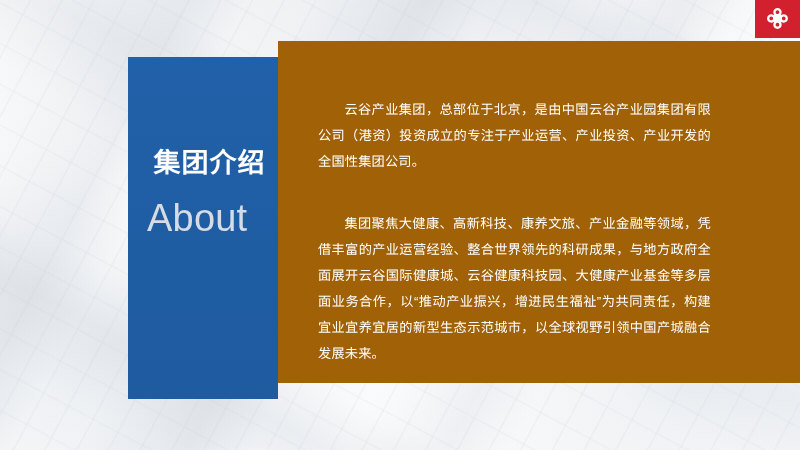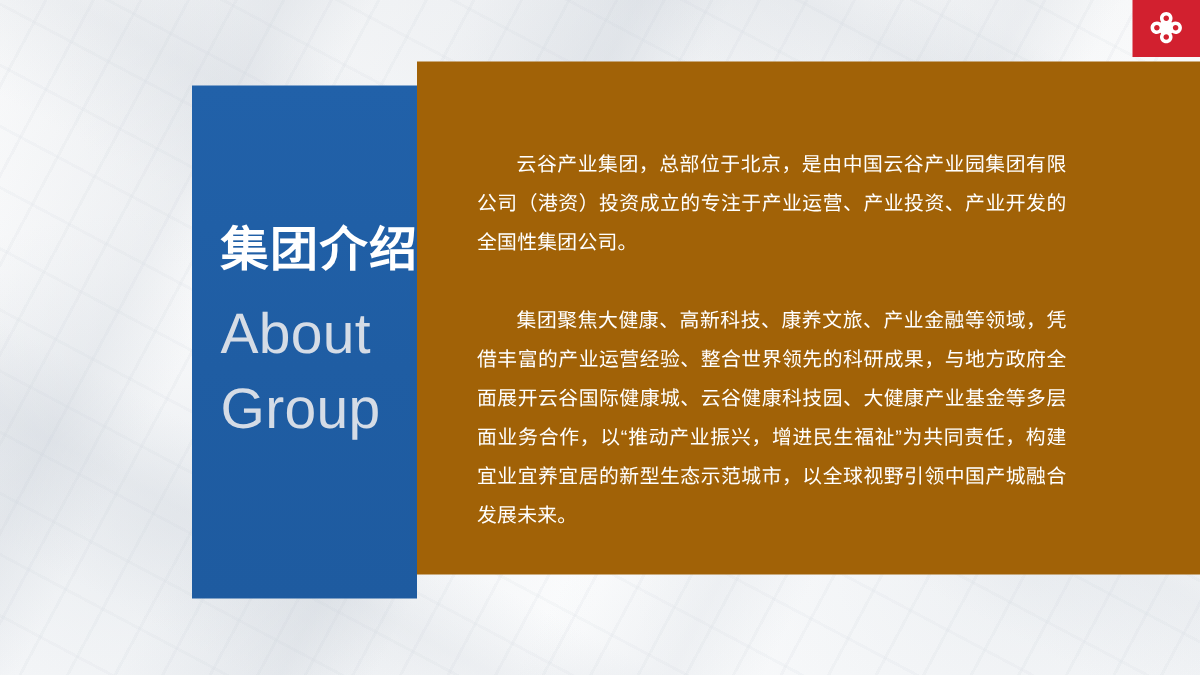--- a/index.html
+++ b/index.html
@@ -83,21 +83,21 @@
     background: linear-gradient(180deg, #2161a9 0%, #1f5da3 55%, #1e5ba0 100%);
   }
   .panel-blue-inner {
     position: absolute;
     left: 19px;
     top: 92px;
     right: 6px;
   }
   .title-cn {
     color: #ffffff;
-    font-size: 32px;
+    font-size: 27px;
     font-weight: bold;
     letter-spacing: 1px;
     line-height: 1.1;
     white-space: nowrap;
     text-align: center;
   }
   .title-en {
     margin-top: 14px;
     color: #d5dce6;
     font-size: 38px;
@@ -124,21 +124,21 @@
   .para {
     color: #ffffff;
     font-size: 13.2px;
     line-height: 26px;
     text-indent: 2em;
     text-align: justify;
     text-justify: inter-ideograph;
     letter-spacing: 0.2px;
     margin: 0;
   }
-  .para + .para { margin-top: 26px; }
+  .para + .para { margin-top: 36px; }
 </style>
 </head>
 <body>
 
 <div class="slide">
 
   <div class="bg-texture"></div>
 
   <div class="logo-tile">
     <svg width="25" height="25" viewBox="0 0 100 100" aria-hidden="true">
@@ -147,21 +147,20 @@
         <path d="M50 33.5c-6.8 0-12.3 5.5-12.3 12.3S43.2 58.1 50 58.1s12.3-5.5 12.3-12.3S56.8 33.5 50 33.5zm0 6.2a6.1 6.1 0 1 1 0 12.2 6.1 6.1 0 0 1 0-12.2z"></path>
       </g>
     </svg>
   </div>
 
   <div class="panel-blue">
     <div class="panel-blue-inner">
       <div class="title-cn">集团介绍</div>
       <div class="title-en">
         <div>About</div>
-        <div>Group</div>
       </div>
     </div>
   </div>
 
   <div class="panel-red">
     <div class="body-copy">
       <p class="para">云谷产业集团，总部位于北京，是由中国云谷产业园集团有限公司（港资）投资成立的专注于产业运营、产业投资、产业开发的全国性集团公司。</p>
       <p class="para">集团聚焦大健康、高新科技、康养文旅、产业金融等领域，凭借丰富的产业运营经验、整合世界领先的科研成果，与地方政府全面展开云谷国际健康城、云谷健康科技园、大健康产业基金等多层面业务合作，以“推动产业振兴，增进民生福祉”为共同责任，构建宜业宜养宜居的新型生态示范城市，以全球视野引领中国产城融合发展未来。</p>
     </div>
   </div>

